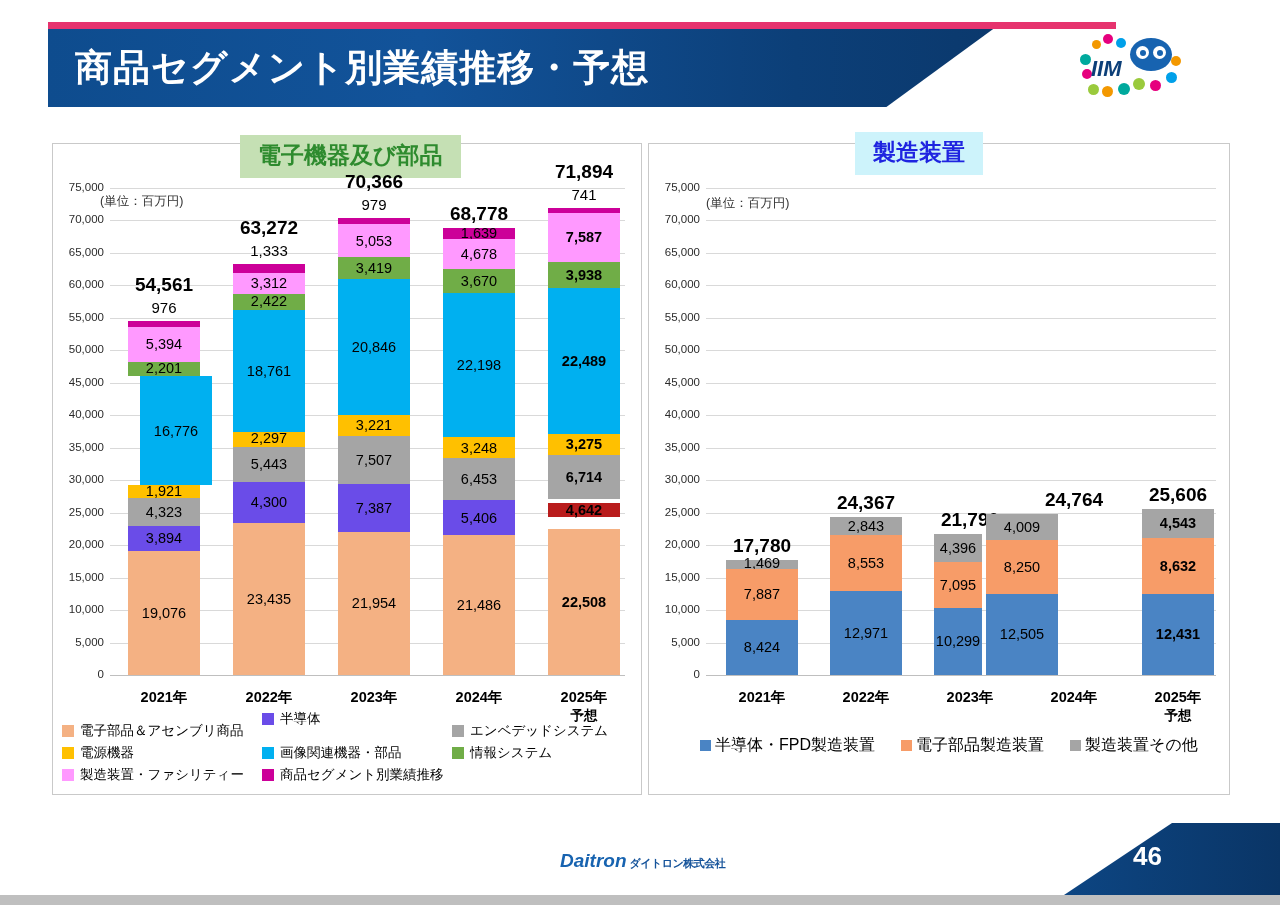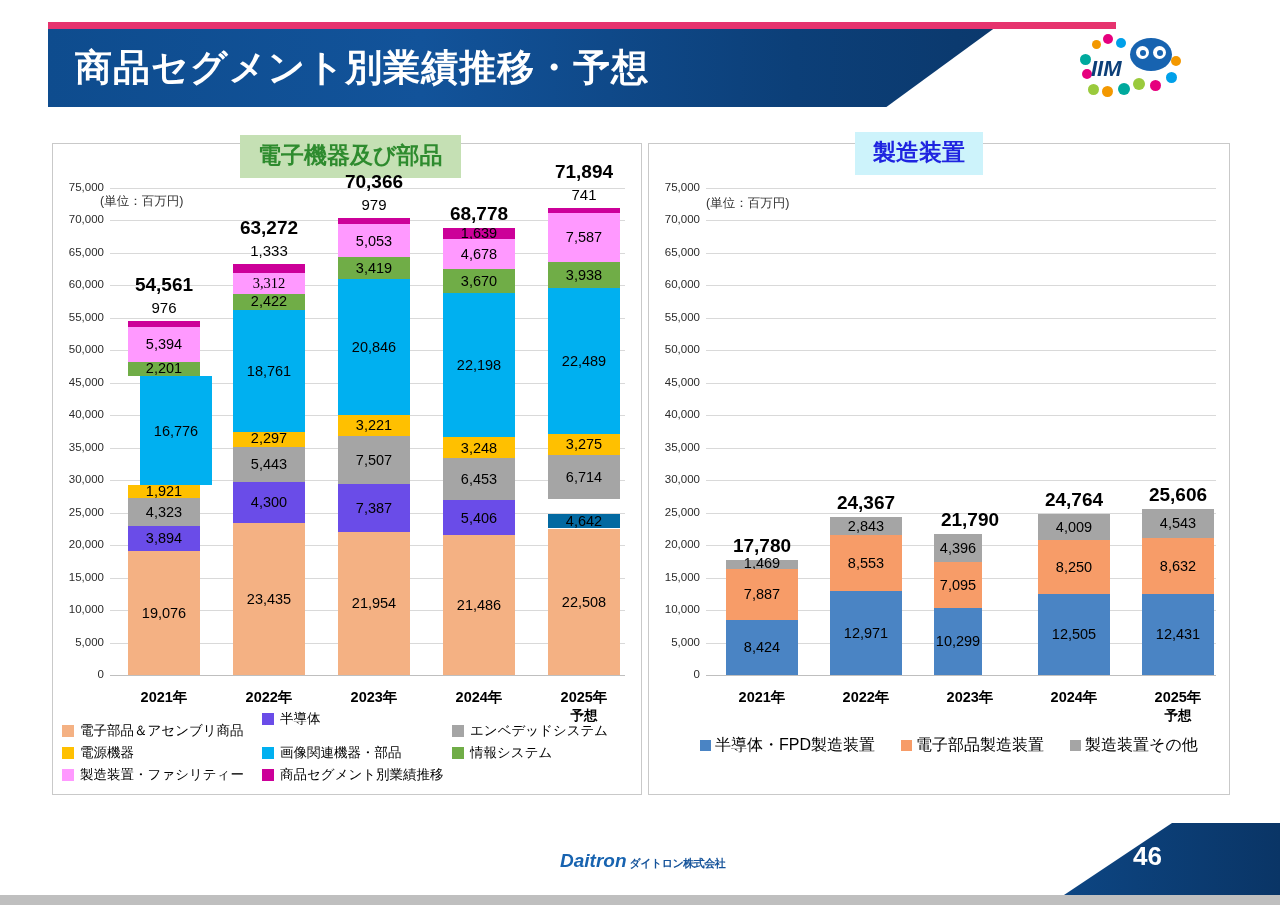--- a/index.html
+++ b/index.html
@@ -41,21 +41,21 @@
   .ctitle-right{left:855px;top:132px;background:#CDF3FB;color:#1F24E0;}
   .unit{position:absolute;font-size:12.5px;color:#333;white-space:nowrap;}
   
   .plot{position:absolute;}
   .gridline{position:absolute;height:1px;background:#D9D9D9;}
   .ytick{position:absolute;font-size:11.5px;color:#2b2b2b;text-align:right;white-space:nowrap;}
   .baseline{position:absolute;height:1px;background:#BFBFBF;}
   .bar{position:absolute;}
   .seg{position:absolute;width:100%;box-sizing:border-box;display:flex;align-items:center;justify-content:center;}
   .seglbl{font-size:14.5px;color:#000;white-space:nowrap;line-height:1;}
-  .seglbl.bold{font-weight:normal;}
+  .seglbl.bold{font-weight:bold;}
   .seglbl.ovr{position:absolute;width:120px;left:50%;transform:translateX(-50%);text-align:center;}
   .total{position:absolute;font-size:19px;font-weight:bold;color:#000;text-align:center;white-space:nowrap;width:150px;}
   .topsmall{position:absolute;font-size:15px;color:#000;text-align:center;white-space:nowrap;width:150px;}
   .xlbl{position:absolute;font-size:14.5px;font-weight:bold;color:#000;text-align:center;width:120px;}
   .xlbl2{position:absolute;font-size:13.5px;font-weight:bold;color:#000;text-align:center;width:120px;}
   
   .legend{position:absolute;font-size:13.5px;color:#000;}
   .lgitem{position:absolute;display:flex;align-items:center;white-space:nowrap;}
   .swatch{width:12px;height:12px;margin-right:6px;flex:0 0 auto;}
   .lgtxt{line-height:1;}
@@ -150,21 +150,21 @@
       </div>
       <div class="seg" style="background: rgb(244, 177, 131); left: 0px; top: 230.416px; height: 123.867px;">
         <span class="seglbl">19,076</span>
       </div>
     </div>
     <div class="topsmall" style="left: 89px; top: 298.717px;">976</div>
     <div class="total" style="left: 89px; top: 273.717px;">54,561</div>
     <div class="xlbl" style="left: 104px; top: 688px;">2021年</div>
     <div class="bar" style="left: 233px; top: 264.154px; width: 72px; height: 410.846px;">
       <div class="seg" style="background: rgb(204, 0, 153); left: 0px; top: 0px; height: 8.65561px; overflow: visible;"></div>
-      <div class="seg" style="background: rgb(255, 153, 255); left: 0px; top: 8.65561px; height: 21.5059px; overflow: visible; font-family: Liberation Serif, serif;">
+      <div class="seg" style="background: rgb(255, 153, 255); left: 0px; top: 8.65561px; height: 21.5059px; overflow: visible;">
         <span class="seglbl">3,312</span>
       </div>
       <div class="seg" style="background: rgb(112, 173, 71); left: 0px; top: 30.1615px; height: 15.7269px; overflow: visible;">
         <span class="seglbl ovr" style="top: -0.136573px;">2,422</span>
       </div>
       <div class="seg" style="background: rgb(0, 176, 240); left: 0px; top: 45.8884px; height: 121.821px;">
         <span class="seglbl">18,761</span>
       </div>
       <div class="seg" style="background: rgb(255, 192, 0); left: 0px; top: 167.71px; height: 14.9152px; overflow: visible;">
         <span class="seglbl ovr" style="top: -0.542407px;">2,297</span>
@@ -247,21 +247,21 @@
       </div>
       <div class="seg" style="background: rgb(0, 176, 240); left: 0px; top: 79.6472px; height: 146.029px;">
         <span class="seglbl bold">22,489</span>
       </div>
       <div class="seg" style="background: rgb(255, 192, 0); left: 0px; top: 225.676px; height: 21.2657px; overflow: visible;">
         <span class="seglbl bold">3,275</span>
       </div>
       <div class="seg" style="background: rgb(165, 165, 165); left: 0px; top: 246.941px; height: 43.5962px;">
         <span class="seglbl bold">6,714</span>
       </div>
-      <div class="seg" style="background: #0369a1; left: 0px; top: 306px; height: 14px;">
+      <div class="seg" style="background: #b91c1c; left: 0px; top: 295px; height: 14px;">
         <span class="seglbl bold">4,642</span>
       </div>
       <div class="seg" style="background: rgb(244, 177, 131); left: 0px; top: 320.68px; height: 146.152px;">
         <span class="seglbl bold">22,508</span>
       </div>
     </div>
     <div class="topsmall" style="left: 509px; top: 186.168px;">741</div>
     <div class="total" style="left: 509px; top: 161.168px;">71,894</div>
     <div class="xlbl" style="left: 524px; top: 688px;">2025年</div>
     <div class="xlbl2" style="left: 524px; top: 707px;">予想</div>
@@ -370,21 +370,21 @@
       </div>
       <div class="seg" style="background: rgb(247, 156, 104); left: 0px; top: 28.5447px; height: 46.0702px;">
         <span class="seglbl">7,095</span>
       </div>
       <div class="seg" style="background: rgb(74, 132, 196); left: 0px; top: 74.6149px; height: 66.8748px;">
         <span class="seglbl">10,299</span>
       </div>
     </div>
     <div class="total" style="left: 895px; top: 508.51px;">21,790</div>
     <div class="xlbl" style="left: 910px; top: 688px;">2023年</div>
-    <div class="bar" style="left: 1038px; top: 514.199px; width: 72px; height: 198px;">
+    <div class="bar" style="left: 986px; top: 514.199px; width: 72px; height: 198px;">
       <div class="seg" style="background: rgb(165, 165, 165); left: 0px; top: 0px; height: 26.0318px;">
         <span class="seglbl">4,009</span>
       </div>
       <div class="seg" style="background: rgb(247, 156, 104); left: 0px; top: 26.0318px; height: 53.57px;">
         <span class="seglbl">8,250</span>
       </div>
       <div class="seg" style="background: rgb(74, 132, 196); left: 0px; top: 79.6018px; height: 81.1991px;">
         <span class="seglbl">12,505</span>
       </div>
     </div>

